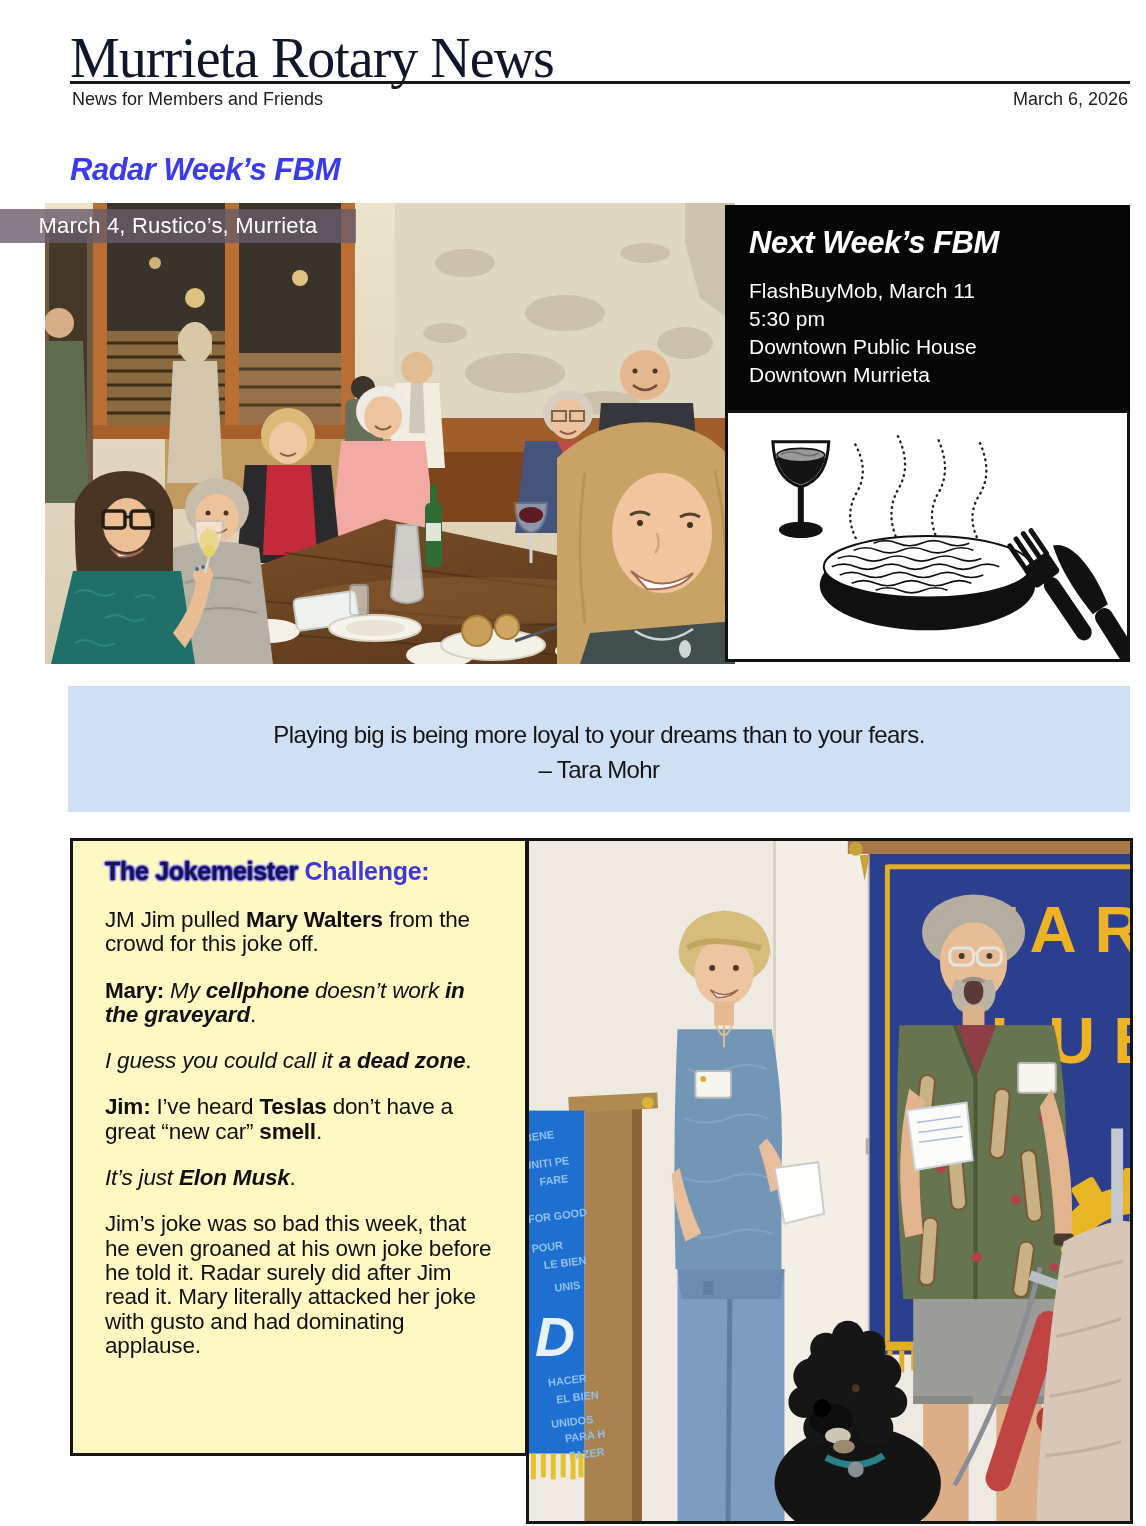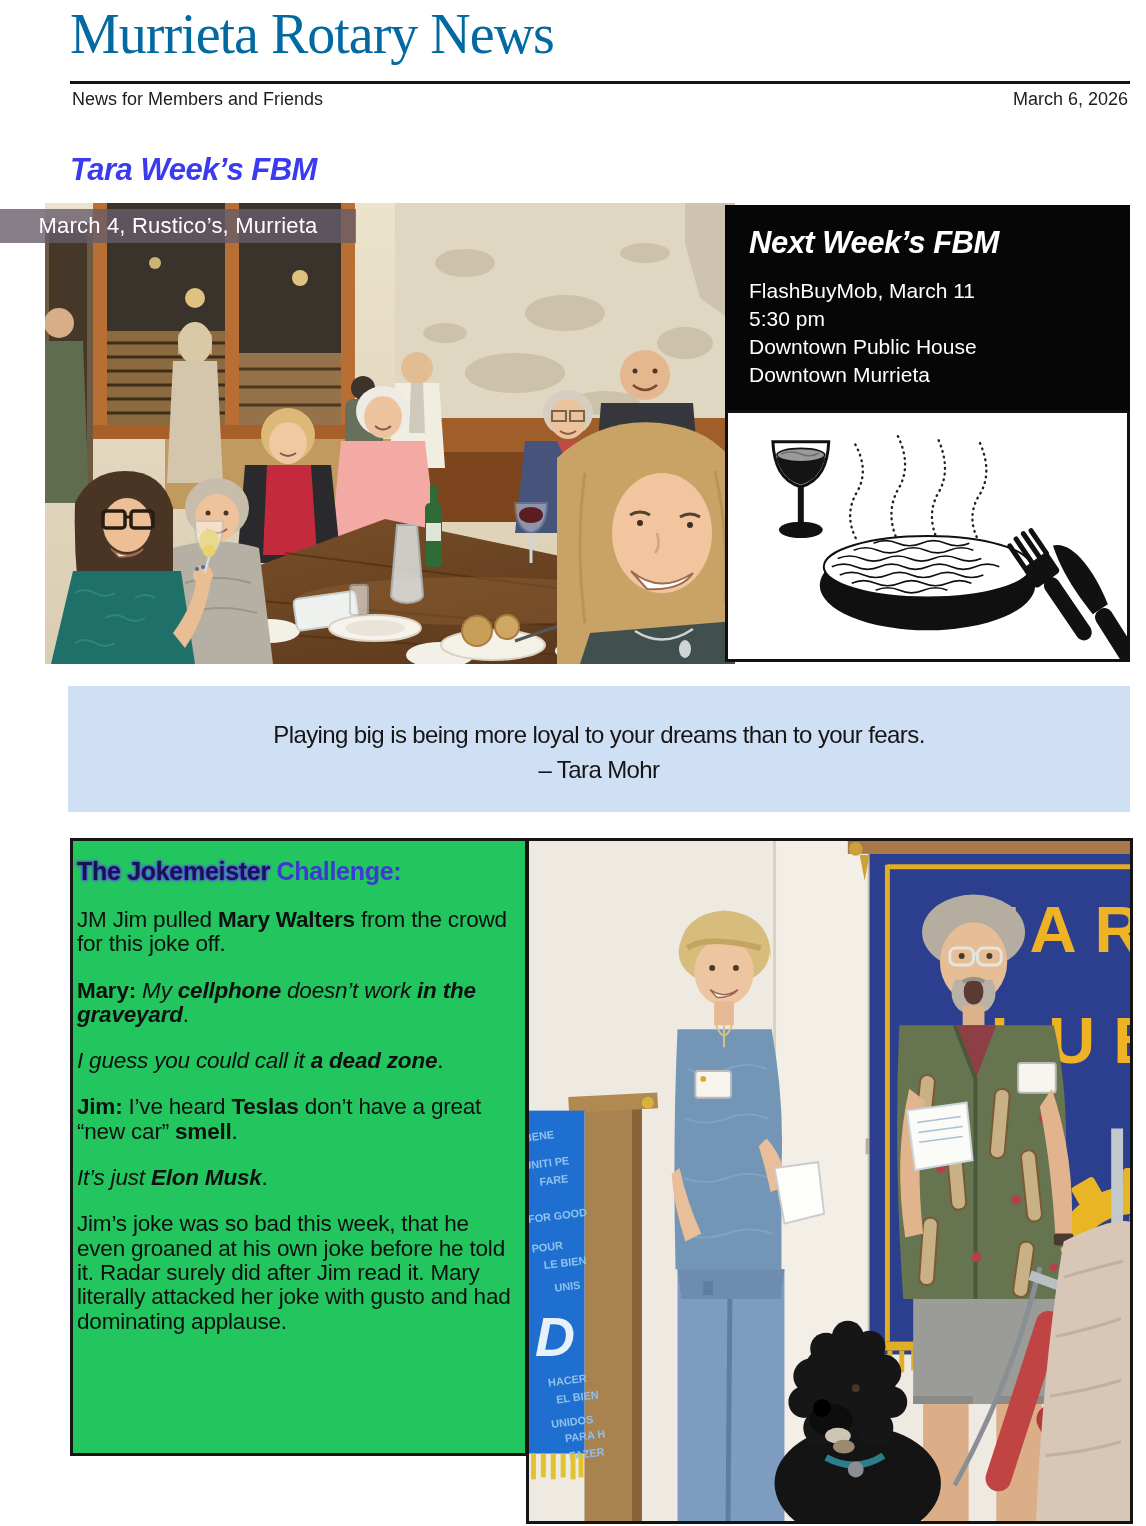--- a/index.html
+++ b/index.html
@@ -1,22 +1,22 @@
 <!DOCTYPE html>
 <html><head>
 <meta charset="utf-8">
 <style>
   html,body{margin:0;padding:0;background:#ffffff;}
   .page{position:relative;width:1146px;height:1526px;background:#fff;overflow:hidden;
         font-family:"Liberation Sans",sans-serif;color:#111;}
 
   
-  .masthead{position:absolute;left:70px;top:2px;margin:0;
+  .masthead{position:absolute;left:70px;top:26px;margin:0;
             font-family:"Liberation Serif",serif;font-weight:400;
-            font-size:56px;color:#0369a1;letter-spacing:-1px;white-space:nowrap;}
+            font-size:56px;color:#0f172a;letter-spacing:-1px;white-space:nowrap;}
   .rule{position:absolute;left:70px;top:81px;width:1060px;height:3px;background:#161616;}
   .subrow{position:absolute;left:72px;top:89px;width:1056px;display:flex;
           justify-content:space-between;font-size:18px;color:#1c1c1c;}
 
   
   .section-title{position:absolute;left:70px;top:152px;margin:0;
                  font-size:31px;font-weight:700;font-style:italic;color:#3a3af0;letter-spacing:-0.5px;}
 
   
   .photo1{position:absolute;left:0;top:203px;width:690px;height:461px;margin:0;overflow:hidden;padding-left:45px;}
@@ -33,21 +33,21 @@
   .nw-art{border:3px solid #111;background:#fff;height:252px;box-sizing:border-box;overflow:hidden;}
   .nw-art svg{display:block;width:100%;height:100%;}
 
   
   .quote-banner{position:absolute;left:68px;top:686px;width:1062px;height:126px;
                 background:#cfe0f4;text-align:center;box-sizing:border-box;padding-top:32px;}
   .quote-banner p{margin:0;font-size:24px;color:#151515;letter-spacing:-0.6px;line-height:1.45;}
 
   
   .joke-box{position:absolute;left:70px;top:838px;width:458px;height:618px;
-            border:3px solid #161616;box-sizing:border-box;background:#22c55e;padding:14px 4px;}
+            border:3px solid #161616;box-sizing:border-box;background:#fef9c3;padding:14px 32px;}
   .joke-box h3{margin:2px 0 4px 0;font-size:25px;font-weight:700;letter-spacing:-0.3px;}
   .jk-navy{color:#15154e;text-shadow:1px 0 2px #5b4fe8,-1px 0 2px #5b4fe8,0 1px 2px #5b4fe8,0 -1px 2px #5b4fe8;}
   .jk-blue{color:#4038d6;}
   .joke-para{margin:22px 0 0 0;font-size:22.5px;line-height:1.08;color:#101010;letter-spacing:-0.2px;}
 
   
   .photo2{position:absolute;left:526px;top:838px;width:607px;height:686px;margin:0;
           border:3px solid #141414;box-sizing:border-box;overflow:hidden;}
   .photo2 svg{display:block;width:100%;height:100%;}
 
@@ -58,21 +58,21 @@
 
 <div class="page">
 
   <h1 class="masthead">Murrieta Rotary News</h1>
   <div class="rule"></div>
   <div class="subrow">
     <span>News for Members and Friends</span>
     <span>March 6, 2026</span>
   </div>
 
-  <h2 class="section-title">Tara Week’s FBM</h2>
+  <h2 class="section-title">Radar Week’s FBM</h2>
 
   <figure class="photo1">
     <svg viewBox="0 0 690 461" width="690" height="461" preserveAspectRatio="none">
       <defs>
         <linearGradient id="wall1" x1="0" y1="0" x2="0" y2="1">
           <stop offset="0" stop-color="#ece3cc"></stop>
             <stop offset="1" stop-color="#d9cdb2"></stop>
         </linearGradient>
         <linearGradient id="tbl" x1="0" y1="0" x2="1" y2="1">
           <stop offset="0" stop-color="#7c5129"></stop>

